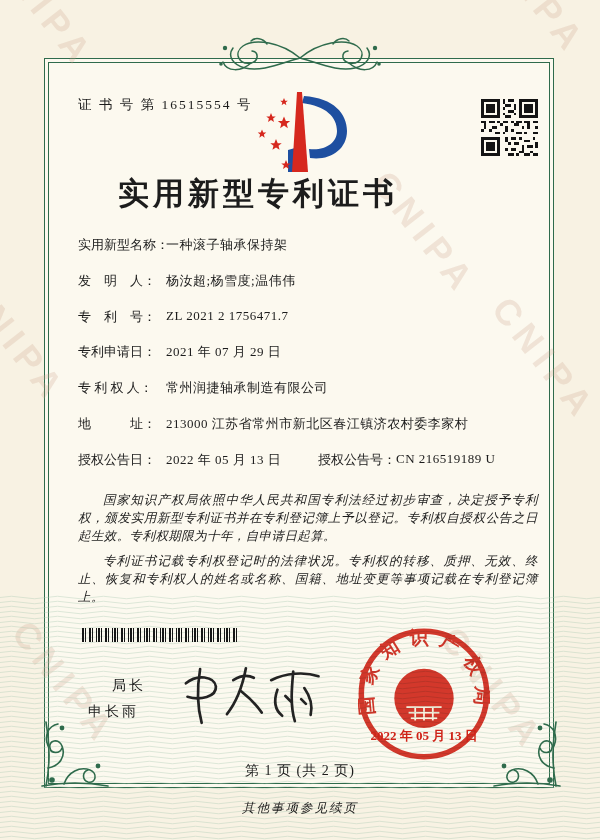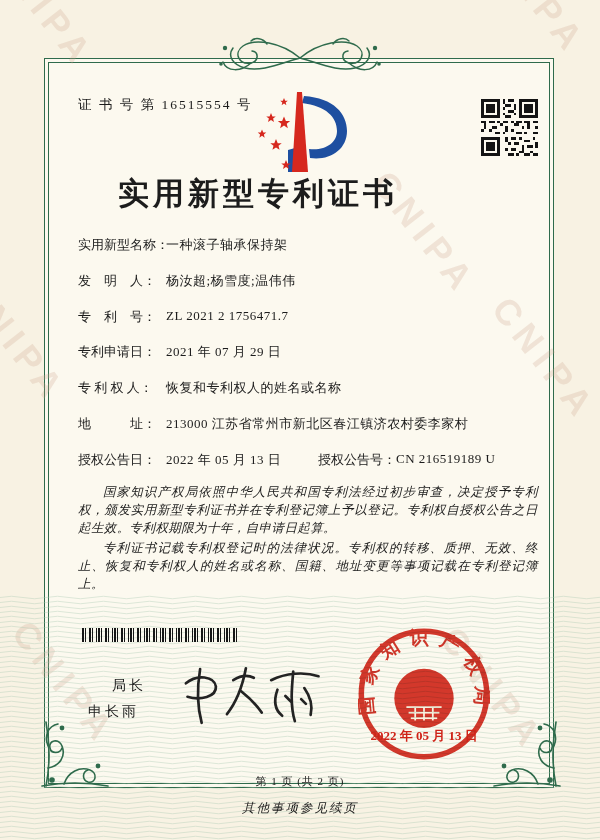--- a/index.html
+++ b/index.html
@@ -46,21 +46,21 @@
   .field-row{position:relative; height:35.8px; font-size:13px; white-space:nowrap;}
   .flabel{display:inline-block; width:88px; vertical-align:top;}
   .fvalue{letter-spacing:0.5px;}
   .grant-col{position:absolute; left:240px; top:0;}
   
   .body-text{
     position:absolute; left:78px; top:484px; width:460px;
     font-size:12.5px; line-height:17.8px; font-style:italic; letter-spacing:0.4px;
     text-align:justify;
   }
-  .body-text p{margin:0 0 3px 0; text-indent:2em;}
+  .body-text p{margin:8px 0 3px 0; text-indent:2em;}
   
   .barcode{
     position:absolute; left:82px; top:628px; width:158px; height:14px;
     background:repeating-linear-gradient(90deg,
       #161616 0 2px, transparent 2px 3px,
       #161616 3px 4px, transparent 4px 7px,
       #161616 7px 9px, transparent 9px 10px,
       #161616 10px 11px, transparent 11px 14px,
       #161616 14px 15px, transparent 15px 16px);
   }
@@ -68,23 +68,22 @@
   .sig-title{position:absolute; left:88px; top:677px; font-size:14px; letter-spacing:3px;margin-left:24px;}
   .sig-name{position:absolute; left:88px; top:703px; font-size:14px; letter-spacing:3px;}
   .signature{position:absolute; left:178px; top:656px;}
   .seal{position:absolute; left:358px; top:628px; opacity:0.92; mix-blend-mode:multiply;}
   .seal-date{
     position:absolute; left:358px; top:727px; width:132px; text-align:center;
     color:#cf2318; font-size:13px; font-weight:bold; white-space:nowrap;
   }
   
   .page-num{
-    position:absolute; left:0; top:762px; width:600px; text-align:center; font-size:11px;
+    position:absolute; left:0; top:762px; width:600px; text-align:center; font-size:14px;
     letter-spacing:1px;
-    margin-top:12px;
   }
   .foot-note{
     position:absolute; left:0; top:800px; width:600px; text-align:center;
     font-size:12.5px; font-style:italic; letter-spacing:2px;
   }
 </style>
 </head>
 <body>
 
 <div class="page">
@@ -205,21 +204,21 @@
     <div class="field-row">
       <span class="flabel">发　明　人：</span><span class="fvalue">杨汝超;杨雪度;温伟伟</span>
     </div>
     <div class="field-row">
       <span class="flabel">专　利　号：</span><span class="fvalue">ZL 2021 2 1756471.7</span>
     </div>
     <div class="field-row">
       <span class="flabel">专利申请日：</span><span class="fvalue">2021 年 07 月 29 日</span>
     </div>
     <div class="field-row">
-      <span class="flabel">专 利 权 人：</span><span class="fvalue">恢复和专利权人的姓名或名称</span>
+      <span class="flabel">专 利 权 人：</span><span class="fvalue">常州润捷轴承制造有限公司</span>
     </div>
     <div class="field-row">
       <span class="flabel">地　　　址：</span><span class="fvalue">213000 江苏省常州市新北区春江镇济农村委李家村</span>
     </div>
     <div class="field-row">
       <span class="flabel">授权公告日：</span><span class="fvalue">2022 年 05 月 13 日</span>
       <span class="grant-col">
         <span class="flabel" style="width:auto;">授权公告号：</span><span class="fvalue">CN 216519189 U</span>
       </span>
     </div>

